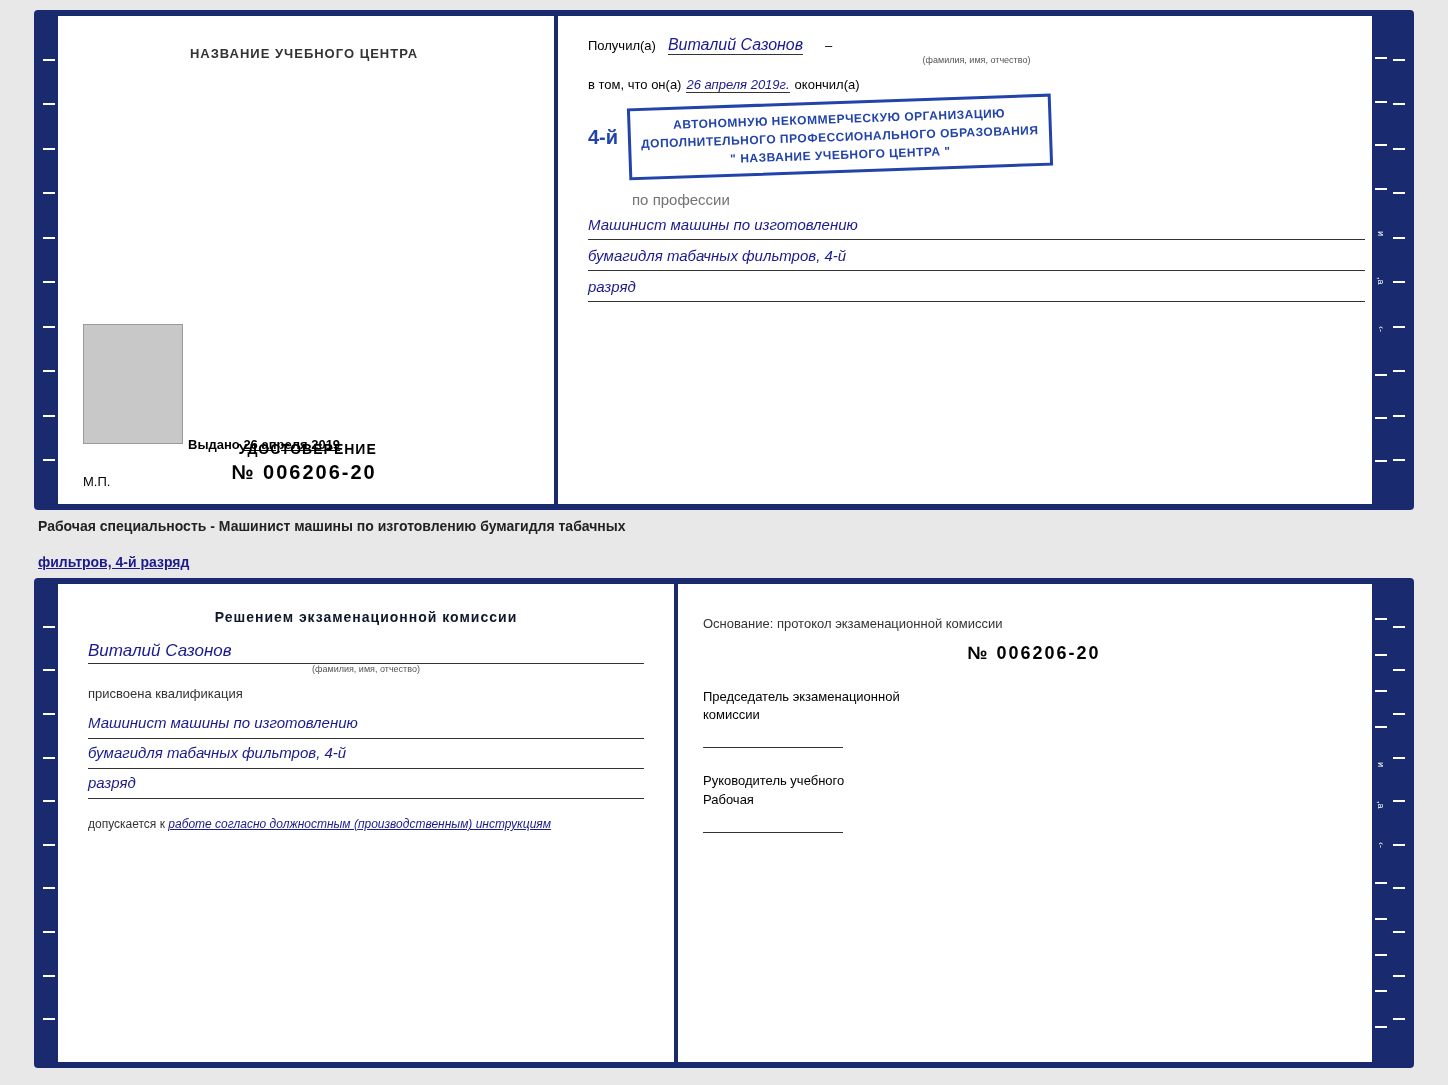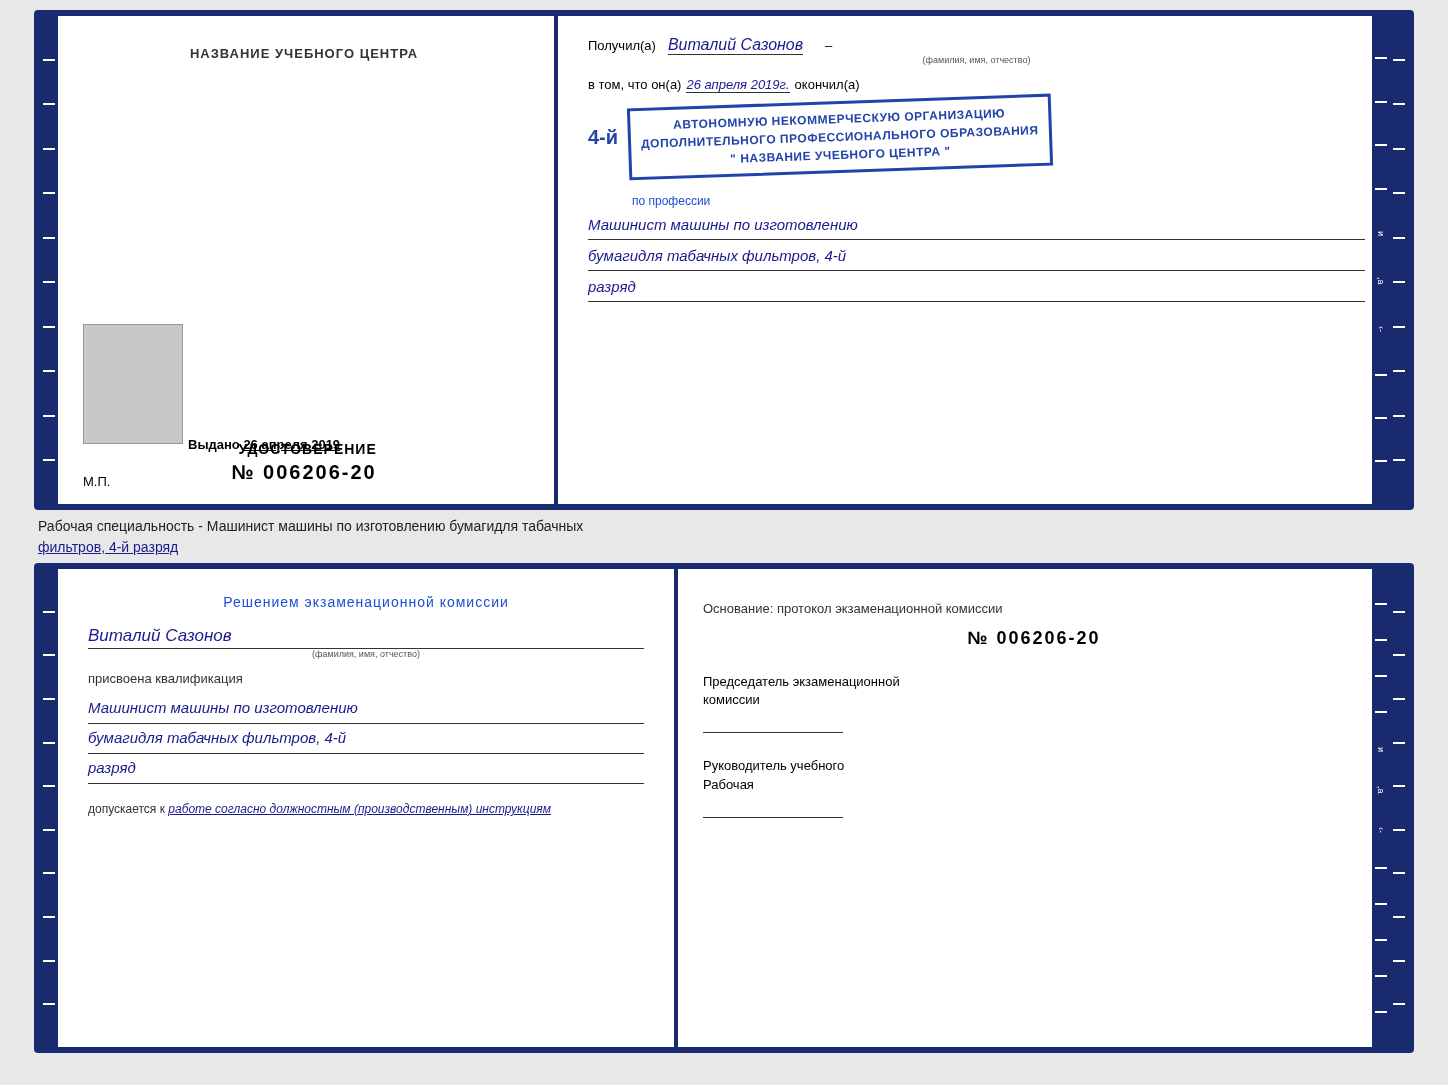--- a/index.html
+++ b/index.html
@@ -186,22 +186,22 @@
       font-weight: bold;
       color: #2244aa;
       display: block;
     }
 
     .prof-section {
       margin-top: 10px;
     }
 
     .prof-label {
-      font-size: 12px;
-      color: #1d4ed8;
+      font-size: 15px;
+      color: #737373;
       padding-left: 44px;
     }
 
     .prof-handwritten {
       font-family: 'Comic Sans MS', cursive, sans-serif;
       font-style: italic;
       color: #1a1a8e;
       font-size: 15px;
       border-bottom: 1px solid #333;
       padding-bottom: 2px;
@@ -212,21 +212,22 @@
 
     .underline-text {
       border-bottom: 1px solid #333;
     }
 
     
     .bottom-area {
       width: 1380px;
       display: flex;
       flex-direction: column;
-      gap: 5px;
+      gap: 20px;
+      font-weight: bold;
     }
 
     .specialty-text {
       font-size: 14px;
       color: #222;
       padding-left: 4px;
     }
 
     .specialty-text .underline-blue {
       text-decoration: underline;
@@ -258,24 +259,24 @@
       background: white;
       padding: 32px 25px;
       display: flex;
       flex-direction: column;
       gap: 12px;
       position: relative;
     }
 
     .commission-title {
       font-size: 14px;
-      font-weight: normal;
+      font-weight: bold;
       letter-spacing: 1px;
       text-align: center;
-      color: #1d4ed8;
+      color: #0f172a;
     }
 
     .name-bottom {
       font-family: 'Comic Sans MS', cursive, sans-serif;
       font-style: italic;
       color: #1a1a8e;
       font-size: 17px;
       border-bottom: 1px solid #333;
       padding-bottom: 2px;
     }

